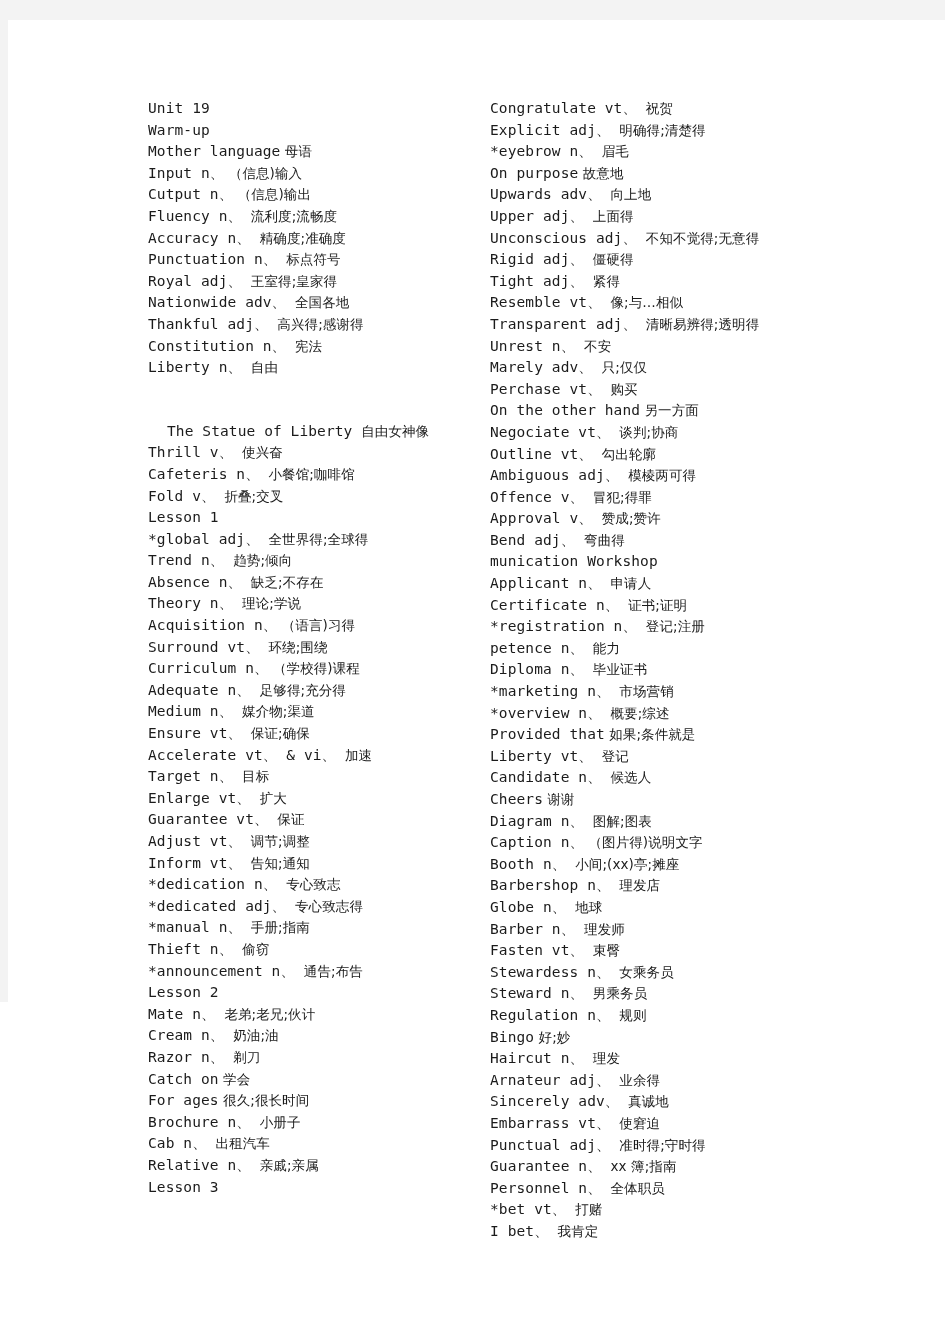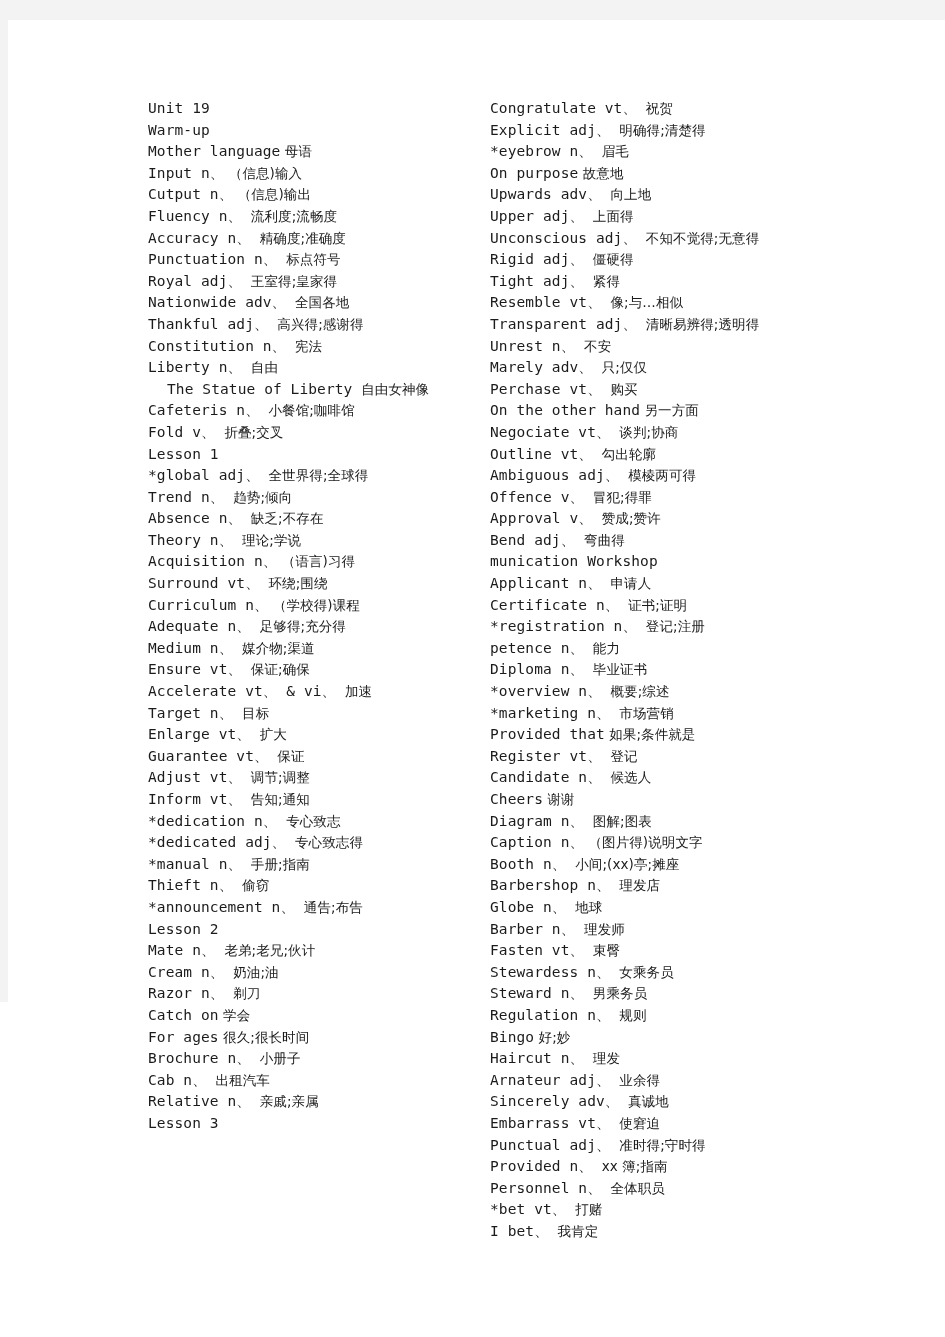--- a/index.html
+++ b/index.html
@@ -47,21 +47,21 @@
   #col-right { left: 482px; width: 420px; }
 
   .entry {
     display: block;
     white-space: pre;
     font-size: 14.5px;
     line-height: 21.6px;
     color: #1b1b1b;
     letter-spacing: 0.1px;
   }
-  .entry.indent { padding-left: 19px; }
+  .entry.indent { padding-left: 19px; margin-top: 42px; }
 
   .entry .term {
     font-family: "DejaVu Sans Mono", "Liberation Mono", monospace;
   }
   .entry .gloss {
     font-family: "DejaVu Sans", "Liberation Sans", sans-serif;
     font-size: 13.5px;
   }
 </style>
 </head>
@@ -78,20 +78,21 @@
           <div class="entry"><span class="term">Cutput n、</span><span class="gloss"> （信息)输出</span></div>
           <div class="entry"><span class="term">Fluency n、</span><span class="gloss">  流利度;流畅度</span></div>
           <div class="entry"><span class="term">Accuracy n、</span><span class="gloss">  精确度;准确度</span></div>
           <div class="entry"><span class="term">Punctuation n、</span><span class="gloss">  标点符号</span></div>
           <div class="entry"><span class="term">Royal adj、</span><span class="gloss">  王室得;皇家得</span></div>
           <div class="entry"><span class="term">Nationwide adv、</span><span class="gloss">  全国各地</span></div>
           <div class="entry"><span class="term">Thankful adj、</span><span class="gloss">  高兴得;感谢得</span></div>
           <div class="entry"><span class="term">Constitution n、</span><span class="gloss">  宪法</span></div>
           <div class="entry"><span class="term">Liberty n、</span><span class="gloss">  自由</span></div>
           <div class="entry indent"><span class="term">The Statue of Liberty</span><span class="gloss">  自由女神像</span></div>
+          <div class="entry"><span class="term">Thrill v、</span><span class="gloss">  使兴奋</span></div>
           <div class="entry"><span class="term">Cafeteris n、</span><span class="gloss">  小餐馆;咖啡馆</span></div>
           <div class="entry"><span class="term">Fold v、</span><span class="gloss">  折叠;交叉</span></div>
           <div class="entry"><span class="term">Lesson 1</span></div>
           <div class="entry"><span class="term">*global adj、</span><span class="gloss">  全世界得;全球得</span></div>
           <div class="entry"><span class="term">Trend n、</span><span class="gloss">  趋势;倾向</span></div>
           <div class="entry"><span class="term">Absence n、</span><span class="gloss">  缺乏;不存在</span></div>
           <div class="entry"><span class="term">Theory n、</span><span class="gloss">  理论;学说</span></div>
           <div class="entry"><span class="term">Acquisition n、</span><span class="gloss"> （语言)习得</span></div>
           <div class="entry"><span class="term">Surround vt、</span><span class="gloss">  环绕;围绕</span></div>
           <div class="entry"><span class="term">Curriculum n、</span><span class="gloss"> （学校得)课程</span></div>
@@ -141,42 +142,42 @@
           <div class="entry"><span class="term">Ambiguous adj、</span><span class="gloss">  模棱两可得</span></div>
           <div class="entry"><span class="term">Offence v、</span><span class="gloss">  冒犯;得罪</span></div>
           <div class="entry"><span class="term">Approval v、</span><span class="gloss">  赞成;赞许</span></div>
           <div class="entry"><span class="term">Bend adj、</span><span class="gloss">  弯曲得</span></div>
           <div class="entry"><span class="term">munication Workshop</span></div>
           <div class="entry"><span class="term">Applicant n、</span><span class="gloss">  申请人</span></div>
           <div class="entry"><span class="term">Certificate n、</span><span class="gloss">  证书;证明</span></div>
           <div class="entry"><span class="term">*registration n、</span><span class="gloss">  登记;注册</span></div>
           <div class="entry"><span class="term">petence n、</span><span class="gloss">  能力</span></div>
           <div class="entry"><span class="term">Diploma n、</span><span class="gloss">  毕业证书</span></div>
+          <div class="entry"><span class="term">*marketing n、</span><span class="gloss">  市场营销</span></div>
           <div class="entry"><span class="term">*overview n、</span><span class="gloss">  概要;综述</span></div>
-          <div class="entry"><span class="term">*marketing n、</span><span class="gloss">  市场营销</span></div>
           <div class="entry"><span class="term">Provided that</span><span class="gloss"> 如果;条件就是</span></div>
-          <div class="entry"><span class="term">Register vt、</span><span class="gloss">  登记</span></div>
+          <div class="entry"><span class="term">Liberty vt、</span><span class="gloss">  登记</span></div>
           <div class="entry"><span class="term">Candidate n、</span><span class="gloss">  候选人</span></div>
           <div class="entry"><span class="term">Cheers</span><span class="gloss"> 谢谢</span></div>
           <div class="entry"><span class="term">Diagram n、</span><span class="gloss">  图解;图表</span></div>
           <div class="entry"><span class="term">Caption n、</span><span class="gloss"> （图片得)说明文字</span></div>
           <div class="entry"><span class="term">Booth n、</span><span class="gloss">  小间;(xx)亭;摊座</span></div>
           <div class="entry"><span class="term">Barbershop n、</span><span class="gloss">  理发店</span></div>
           <div class="entry"><span class="term">Globe n、</span><span class="gloss">  地球</span></div>
           <div class="entry"><span class="term">Barber n、</span><span class="gloss">  理发师</span></div>
           <div class="entry"><span class="term">Fasten vt、</span><span class="gloss">  束臀</span></div>
           <div class="entry"><span class="term">Stewardess n、</span><span class="gloss">  女乘务员</span></div>
           <div class="entry"><span class="term">Steward n、</span><span class="gloss">  男乘务员</span></div>
           <div class="entry"><span class="term">Regulation n、</span><span class="gloss">  规则</span></div>
           <div class="entry"><span class="term">Bingo</span><span class="gloss"> 好;妙</span></div>
           <div class="entry"><span class="term">Haircut n、</span><span class="gloss">  理发</span></div>
           <div class="entry"><span class="term">Arnateur adj、</span><span class="gloss">  业余得</span></div>
           <div class="entry"><span class="term">Sincerely adv、</span><span class="gloss">  真诚地</span></div>
           <div class="entry"><span class="term">Embarrass vt、</span><span class="gloss">  使窘迫</span></div>
           <div class="entry"><span class="term">Punctual adj、</span><span class="gloss">  准时得;守时得</span></div>
-          <div class="entry"><span class="term">Provided n、</span><span class="gloss">  xx 簿;指南</span></div>
+          <div class="entry"><span class="term">Guarantee n、</span><span class="gloss">  xx 簿;指南</span></div>
           <div class="entry"><span class="term">Personnel n、</span><span class="gloss">  全体职员</span></div>
           <div class="entry"><span class="term">*bet vt、</span><span class="gloss">  打赌</span></div>
           <div class="entry"><span class="term">I bet、</span><span class="gloss">  我肯定</span></div>
         </div>
     </div>
   </div>
 </div>
 
 </body></html>

